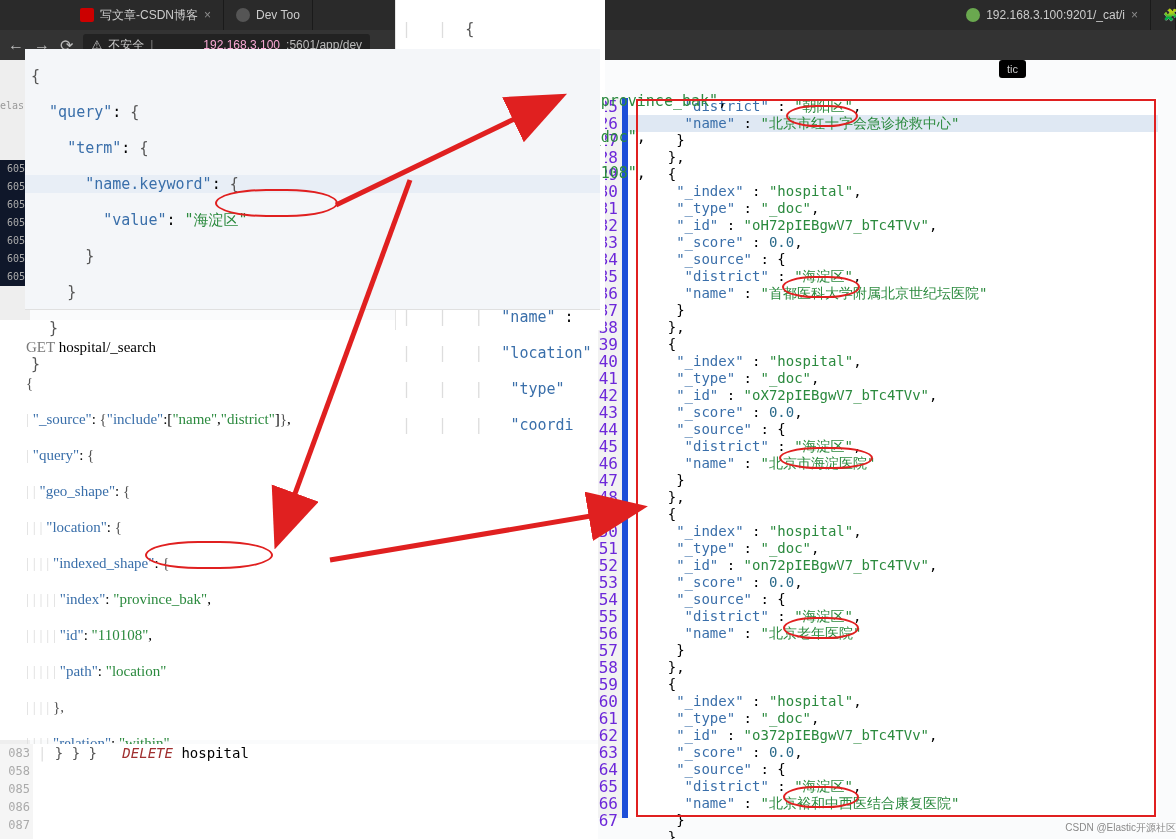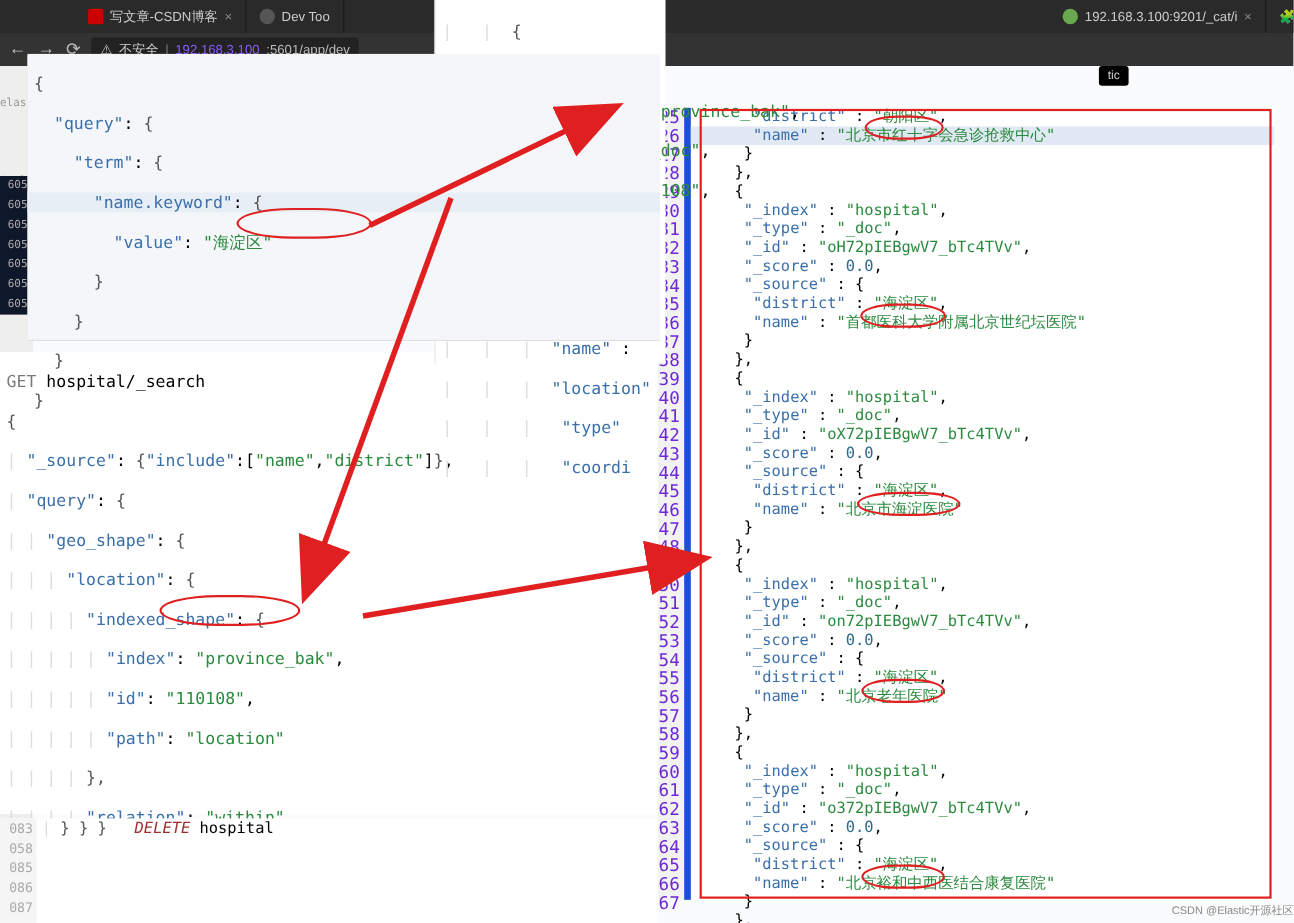--- a/index.html
+++ b/index.html
@@ -27,21 +27,21 @@
   .addr-bar {
     position: absolute; top: 30px; left: 0; right: 0; height: 30px;
     background: #333; display: flex; align-items: center; gap: 10px;
     padding: 0 8px; color: #ccc; font-family: sans-serif; z-index:1;
   }
   .nav-icon { color: #bbb; font-size: 16px; }
   .addr-box {
     background: #222; border-radius: 3px; padding: 3px 8px;
     display: flex; align-items: center; gap: 6px; font-size: 12px;
   }
-  .addr-host { color: #8b5cf6; }
+  .addr-host { color: #f9a8d4; margin-left: 44px; }
   .addr-path { color: #bbb; }
   .gutter-line { height: 18px; line-height:18px; text-align:right; padding-right:3px;}
 
   
   .pane {
     position: absolute; background: #fff;
     font-family: "Menlo","Consolas",monospace; font-size: 15px;
     line-height: 18px; white-space: pre;
   }
   .pane .ln { display:block; padding-left: 6px; }
@@ -62,21 +62,21 @@
   }
   
   .paneB {
     top: 0; left: 395px; width: 210px; height: 330px;
     background: #fff; border-left: 1px solid #e4e4e4;
     z-index: 4; padding-top:2px;
   }
   
   .paneC {
     top: 320px; left: 0; width: 598px; height: 420px;
-    background: #fff; z-index: 3; padding-left: 0;
+    background: #fff; z-index: 3; padding-left: 20px; font-family: Liberation Serif, serif;
   }
   
   .paneD {
     top: 98px; left: 598px; width: 560px; height: 720px;
     background: #fff; z-index: 3;
   }
   .paneD-gutter {
     position:absolute; left:0; top:0; width:30px; height:100%;
     background:#f2f2f2; border-right:6px solid #1d4ed8;
     font-size:16px; color:#6d28d9; text-align:right;
@@ -129,21 +129,21 @@
   <div class="addr-box">
     <span>⚠</span>
     <span>不安全</span>
     <span style="opacity:.5">|</span>
     <span class="addr-host">192.168.3.100</span>
       <span class="addr-path">:5601/app/dev</span>
   </div>
 </div>
 
 <div style="position:absolute;left:0;top:60px;width:30px;height:760px;background:#eee;font-size:10px;color:#999;z-index:0">
-  <div style="margin-top:28px">elas</div>
+  <div style="margin-top:40px">elas</div>
   <div style="margin-top:60px">isole</div>
   <div style="margin-top:10px">ory</div>
 </div>
 
 <div class="pane paneB">
 <span class="ln"><span class="guide">|   |  </span><span class="brace">{</span></span>
 <span class="ln"><span class="guide">|   |   </span><span class="brace">{</span></span>
 <span class="ln"><span class="guide">|   |   | </span><span class="key">"_index"</span> : <span class="str">"province_bak"</span>,</span>
 <span class="ln"><span class="guide">|   |   | </span><span class="key">"_type"</span> : <span class="str">"_doc"</span>,</span>
 <span class="ln"><span class="guide">|   |   | </span><span class="key">"_id"</span> : <span class="str">"110108"</span>,</span>

